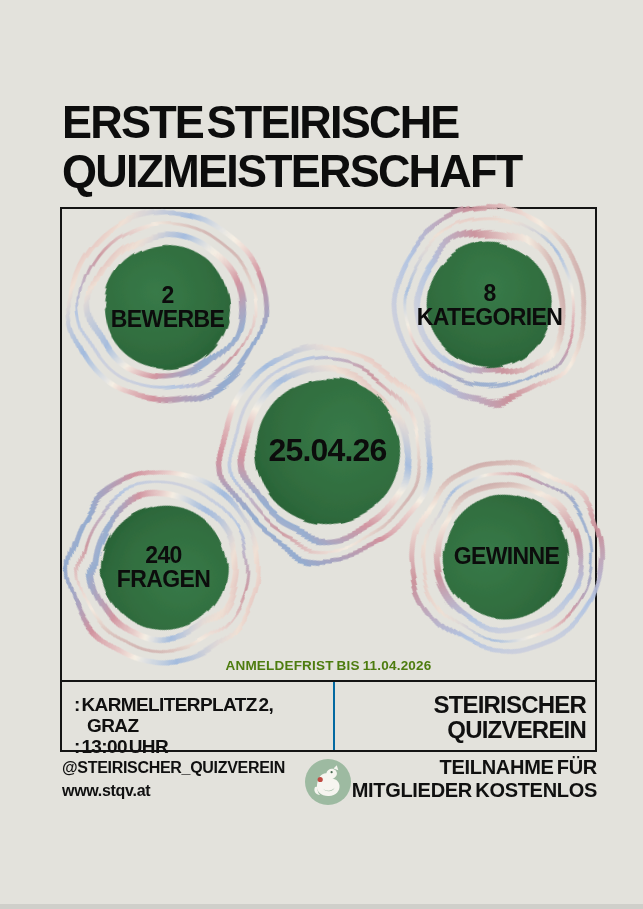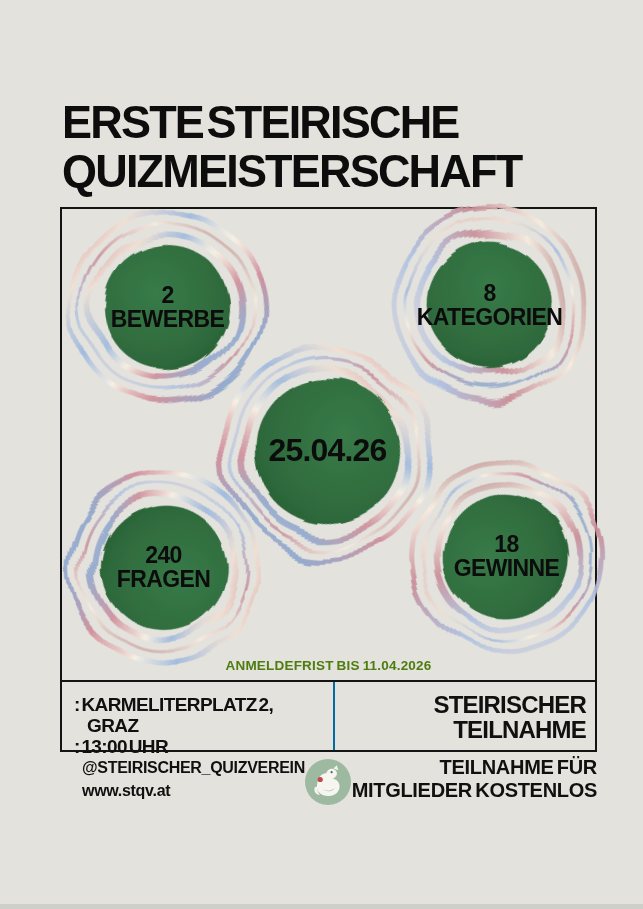--- a/index.html
+++ b/index.html
@@ -95,21 +95,20 @@
   }
 
   
   .footer{
     position:absolute;left:60px;top:756px;width:537px;height:60px;
   }
   .f-left{
     position:absolute;left:2px;top:0;
     font-size:16px;line-height:23px;font-weight:bold;
     letter-spacing:-0.3px;
-    margin-left:20px;
   }
   .f-right{
     position:absolute;right:0;top:0;text-align:right;
     font-size:20px;line-height:23px;font-weight:bold;
     letter-spacing:-0.3px;word-spacing:-2px;
   }
   .logo{position:absolute;left:244px;top:2px;width:48px;height:48px;}
 </style>
 </head>
 <body>
@@ -242,34 +241,33 @@
   <div class="blob blob-gewinne">
     <svg class="rings" viewBox="0 0 220 220">
       <g filter="url(#wobE)">
         <circle class="ring" cx="110" cy="110" r="97" stroke="url(#irid2)" stroke-width="5" opacity="0.95"></circle>
         <circle class="ring" cx="110" cy="110" r="86" stroke="url(#irid1)" stroke-width="3" opacity="0.85"></circle>
         <circle class="ring" cx="110" cy="110" r="74" stroke="url(#irid2)" stroke-width="6" opacity="0.9"></circle>
       </g>
       <circle cx="110" cy="110" r="64" fill="url(#greenGrad)" filter="url(#wobDisc)"></circle>
     </svg>
     <div class="blob-text">
-      <span class="stat-value">18</span>
       <span class="stat-label">GEWINNE</span>
     </div>
   </div>
 
   <div class="info-strip">
     <div class="cell address">
       <div>: KARMELITERPLATZ 2,</div>
       <div class="indent">GRAZ</div>
       <div>: 13:00 UHR</div>
     </div>
     <div class="cell org">
       <div>STEIRISCHER</div>
-      <div>TEILNAHME</div>
+      <div>QUIZVEREIN</div>
     </div>
   </div>
 
   <div class="footer">
     <div class="f-left">
       <div>@STEIRISCHER_QUIZVEREIN</div>
       <div>www.stqv.at</div>
     </div>
 
     <svg class="logo" viewBox="0 0 48 48">

